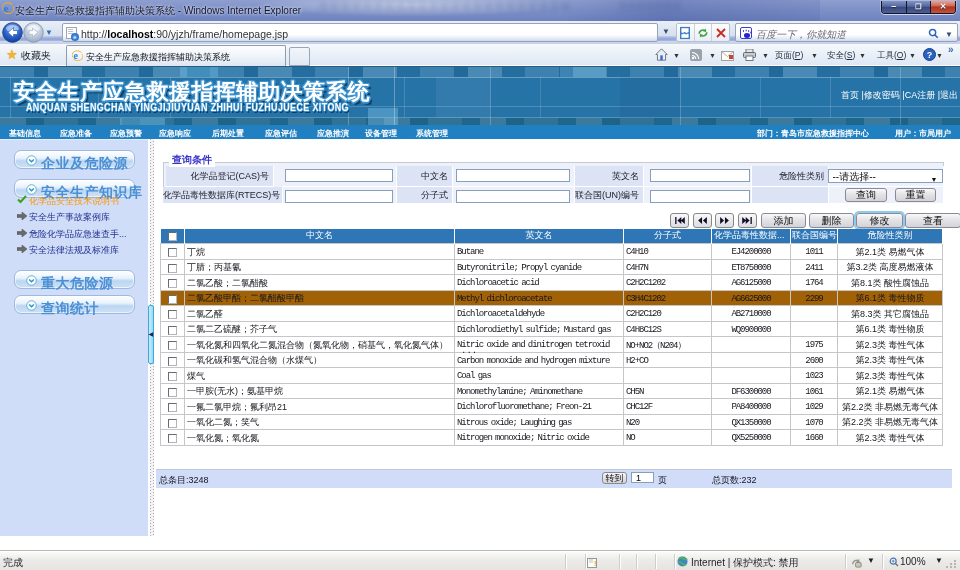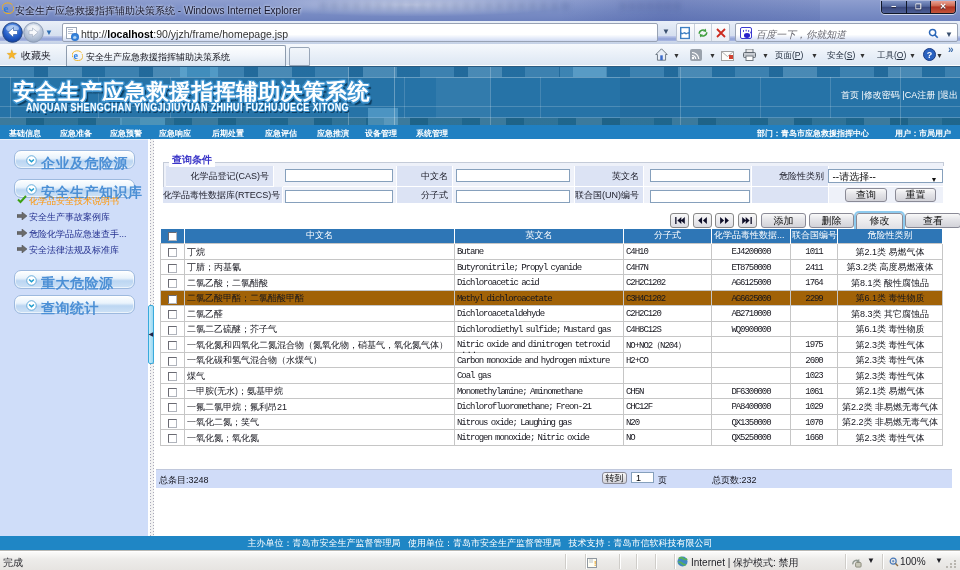--- a/index.html
+++ b/index.html
@@ -386,21 +386,21 @@
             </svg>
           </div>
           <div class="pgbtn" style="left: 581.5px;">
             <svg width="10" height="7" viewBox="0 0 11 8">
               <path d="M0 0l4.5 4L0 8zM4 0l4.5 4L4 8z" fill="#10102a"></path>
               <rect x="9.5" y="0" width="1.5" height="8" fill="#10102a"></rect>
             </svg>
           </div>
           <div class="wbtn" style="left: 605px; top: 73.5px; width: 45px; height: 15px; line-height: 13px;">添加</div>
           <div class="wbtn" style="left: 653px; top: 73.5px; width: 45px; height: 15px; line-height: 13px;">删除</div>
-          <div class="wbtn" style="left: 700px; top: 73.5px; width: 47px; height: 29px; line-height: 13px; box-shadow: rgb(142, 203, 238) 0px 0px 0px 2px;">修改</div>
+          <div class="wbtn" style="left: 700px; top: 73.5px; width: 47px; height: 15px; line-height: 13px; box-shadow: rgb(142, 203, 238) 0px 0px 0px 2px;">修改</div>
           <div class="wbtn" style="left: 749px; top: 73.5px; width: 56px; height: 15px; line-height: 13px;">查看</div>
         </div>
 
       <table id="dtable" class="abs">
           <colgroup>
             <col style="width:24px">
             <col style="width:270px">
             <col style="width:169px">
             <col style="width:88px">
             <col style="width:79px">
@@ -539,21 +539,20 @@
       <div class="abs" style="left:305px;top:207px;font-family:'Liberation Mono',monospace;font-size:9px;color:#16161e;">...</div>
       <div id="pagerbar" class="abs">
         <div class="t" style="left:3px">总条目:3248</div>
         <div class="wbtn" style="left:446px;top:2.5px;width:25px;height:12px;line-height:10px;font-size:9px;">转到</div>
         <div class="finput" style="left:475px;top:2.5px;width:23px;height:11px;font-size:9px;line-height:10px;padding-left:4px;">1</div>
         <div class="t" style="left:502px">页</div>
         <div class="t" style="left:556px">总页数:232</div>
       </div>
     </div>
   </div>
-  <div id="pgfoot" class="abs">主办单位：青岛市安全生产监督管理局&nbsp;&nbsp;&nbsp;使用单位：青岛市安全生产监督管理局&nbsp;&nbsp;&nbsp;技术支持：青岛市信软科技有限公司</div>
 </div>
 
 <div id="statusbar" class="abs">
   <div class="st" style="left:3px">完成</div>
   <div class="sep" style="left:565px"></div>
   <div class="sep" style="left:585px"></div>
   <svg class="abs" style="left:587px;top:6px" width="10" height="10" viewBox="0 0 10 10">
       <rect x="0.5" y="0.5" width="9" height="9" fill="#fffef4" stroke="#9098a0"></rect>
       <path d="M2 2h4M2 4h4" stroke="#b8c0c8"></path>
       <text x="7" y="8" font-size="7" fill="#e8a020" font-weight="bold">!</text>

